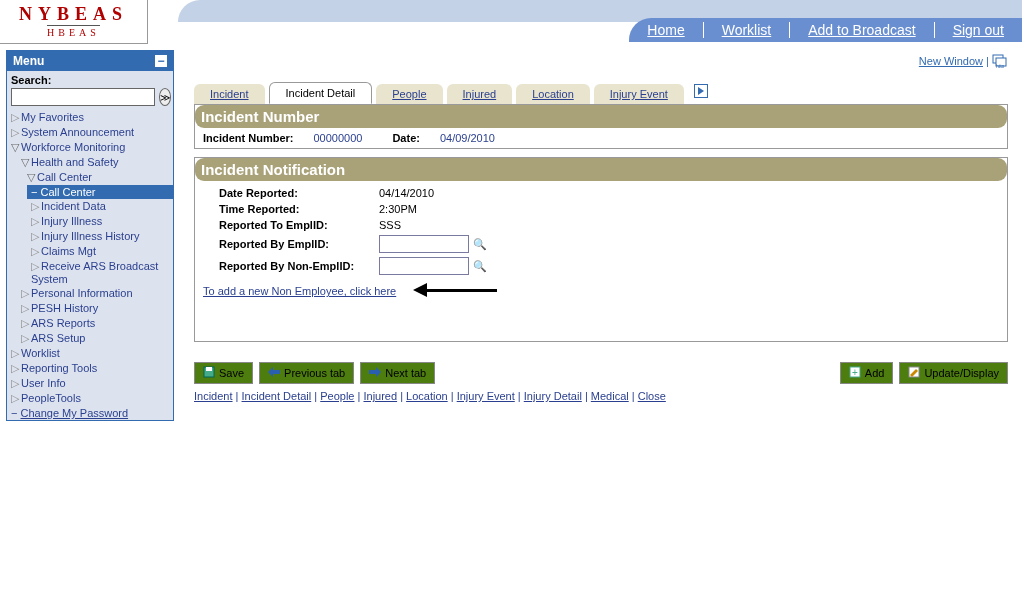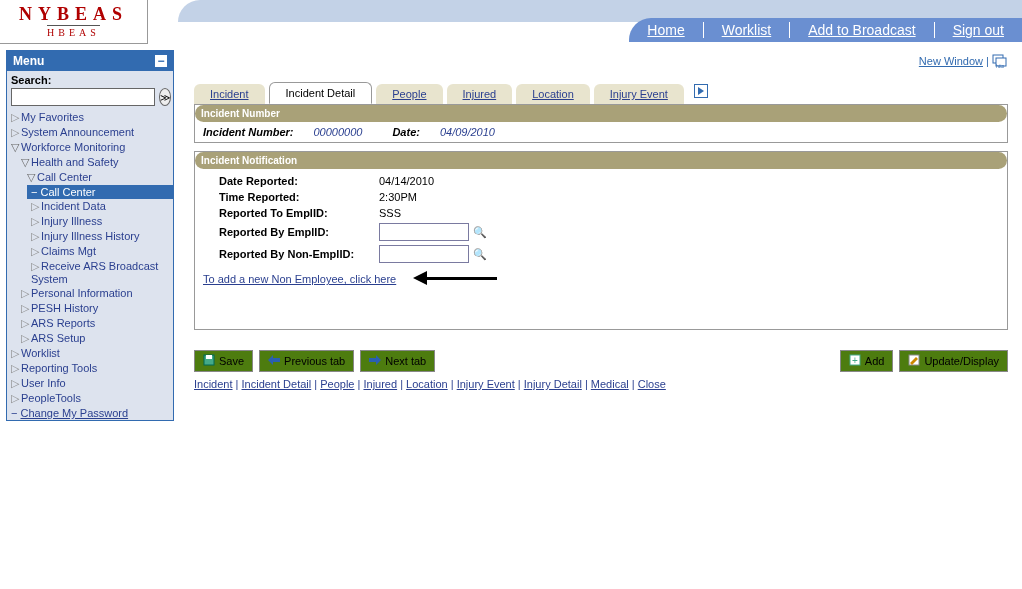--- a/index.html
+++ b/index.html
@@ -43,26 +43,26 @@
 
 
 .tabs { display: flex; align-items: flex-end; }
 .tab { background: #e8e4ce; color: #2a3f8f; text-decoration: underline; padding: 4px 16px; margin-right: 4px; border-top-left-radius: 6px; border-top-right-radius: 6px; font-size: 11px; cursor: pointer; }
 .tab.active { background: #fff; color: #000; text-decoration: none; border: 1px solid #999; border-bottom: 1px solid #fff; position: relative; z-index: 1; }
 .tab-extra { color: #326bb0; padding: 4px 6px; cursor: pointer; }
 
 
 .panel-group { margin-top: 0; }
 .panel { border: 1px solid #999; margin-bottom: 8px; }
-.panel-hd { background: #a9a178; color: #fff; font-weight: bold; padding: 3px 6px; font-size: 10px; border-radius: 9px; }
+.panel-hd { background: #a9a178; color: #fff; font-weight: bold; padding: 3px 6px; font-size: 15px; border-radius: 9px; }
 .panel-body { padding: 4px 8px; }
 .panel-row { display: flex; padding: 2px 16px; }
 .panel-label { width: 160px; font-weight: bold; }
 .panel-value { color: #000; }
-.inc-row { display: flex; padding: 4px 8px; align-items: center; font-style: italic; }
+.inc-row { display: flex; padding: 4px 8px; align-items: center; }
 .inc-row .lbl { font-weight: bold; margin-right: 20px; }
 .inc-row .val { color: #2a3f8f; margin-right: 30px; }
 
 .small-input { width: 90px; height: 18px; border: 1px solid #7a7aa0; font-size: 11px; }
 .lookup-ico { color: #326bb0; margin-left: 4px; cursor: pointer; }
 .add-link { color: #2a3f8f; text-decoration: underline; display: inline-block; margin-top: 8px; }
 
 
 .arrow-annot { display: inline-flex; align-items: center; margin-left: 14px; position: relative; top: 2px; }
 .arrow-line { width: 70px; height: 3px; background: #000; }

